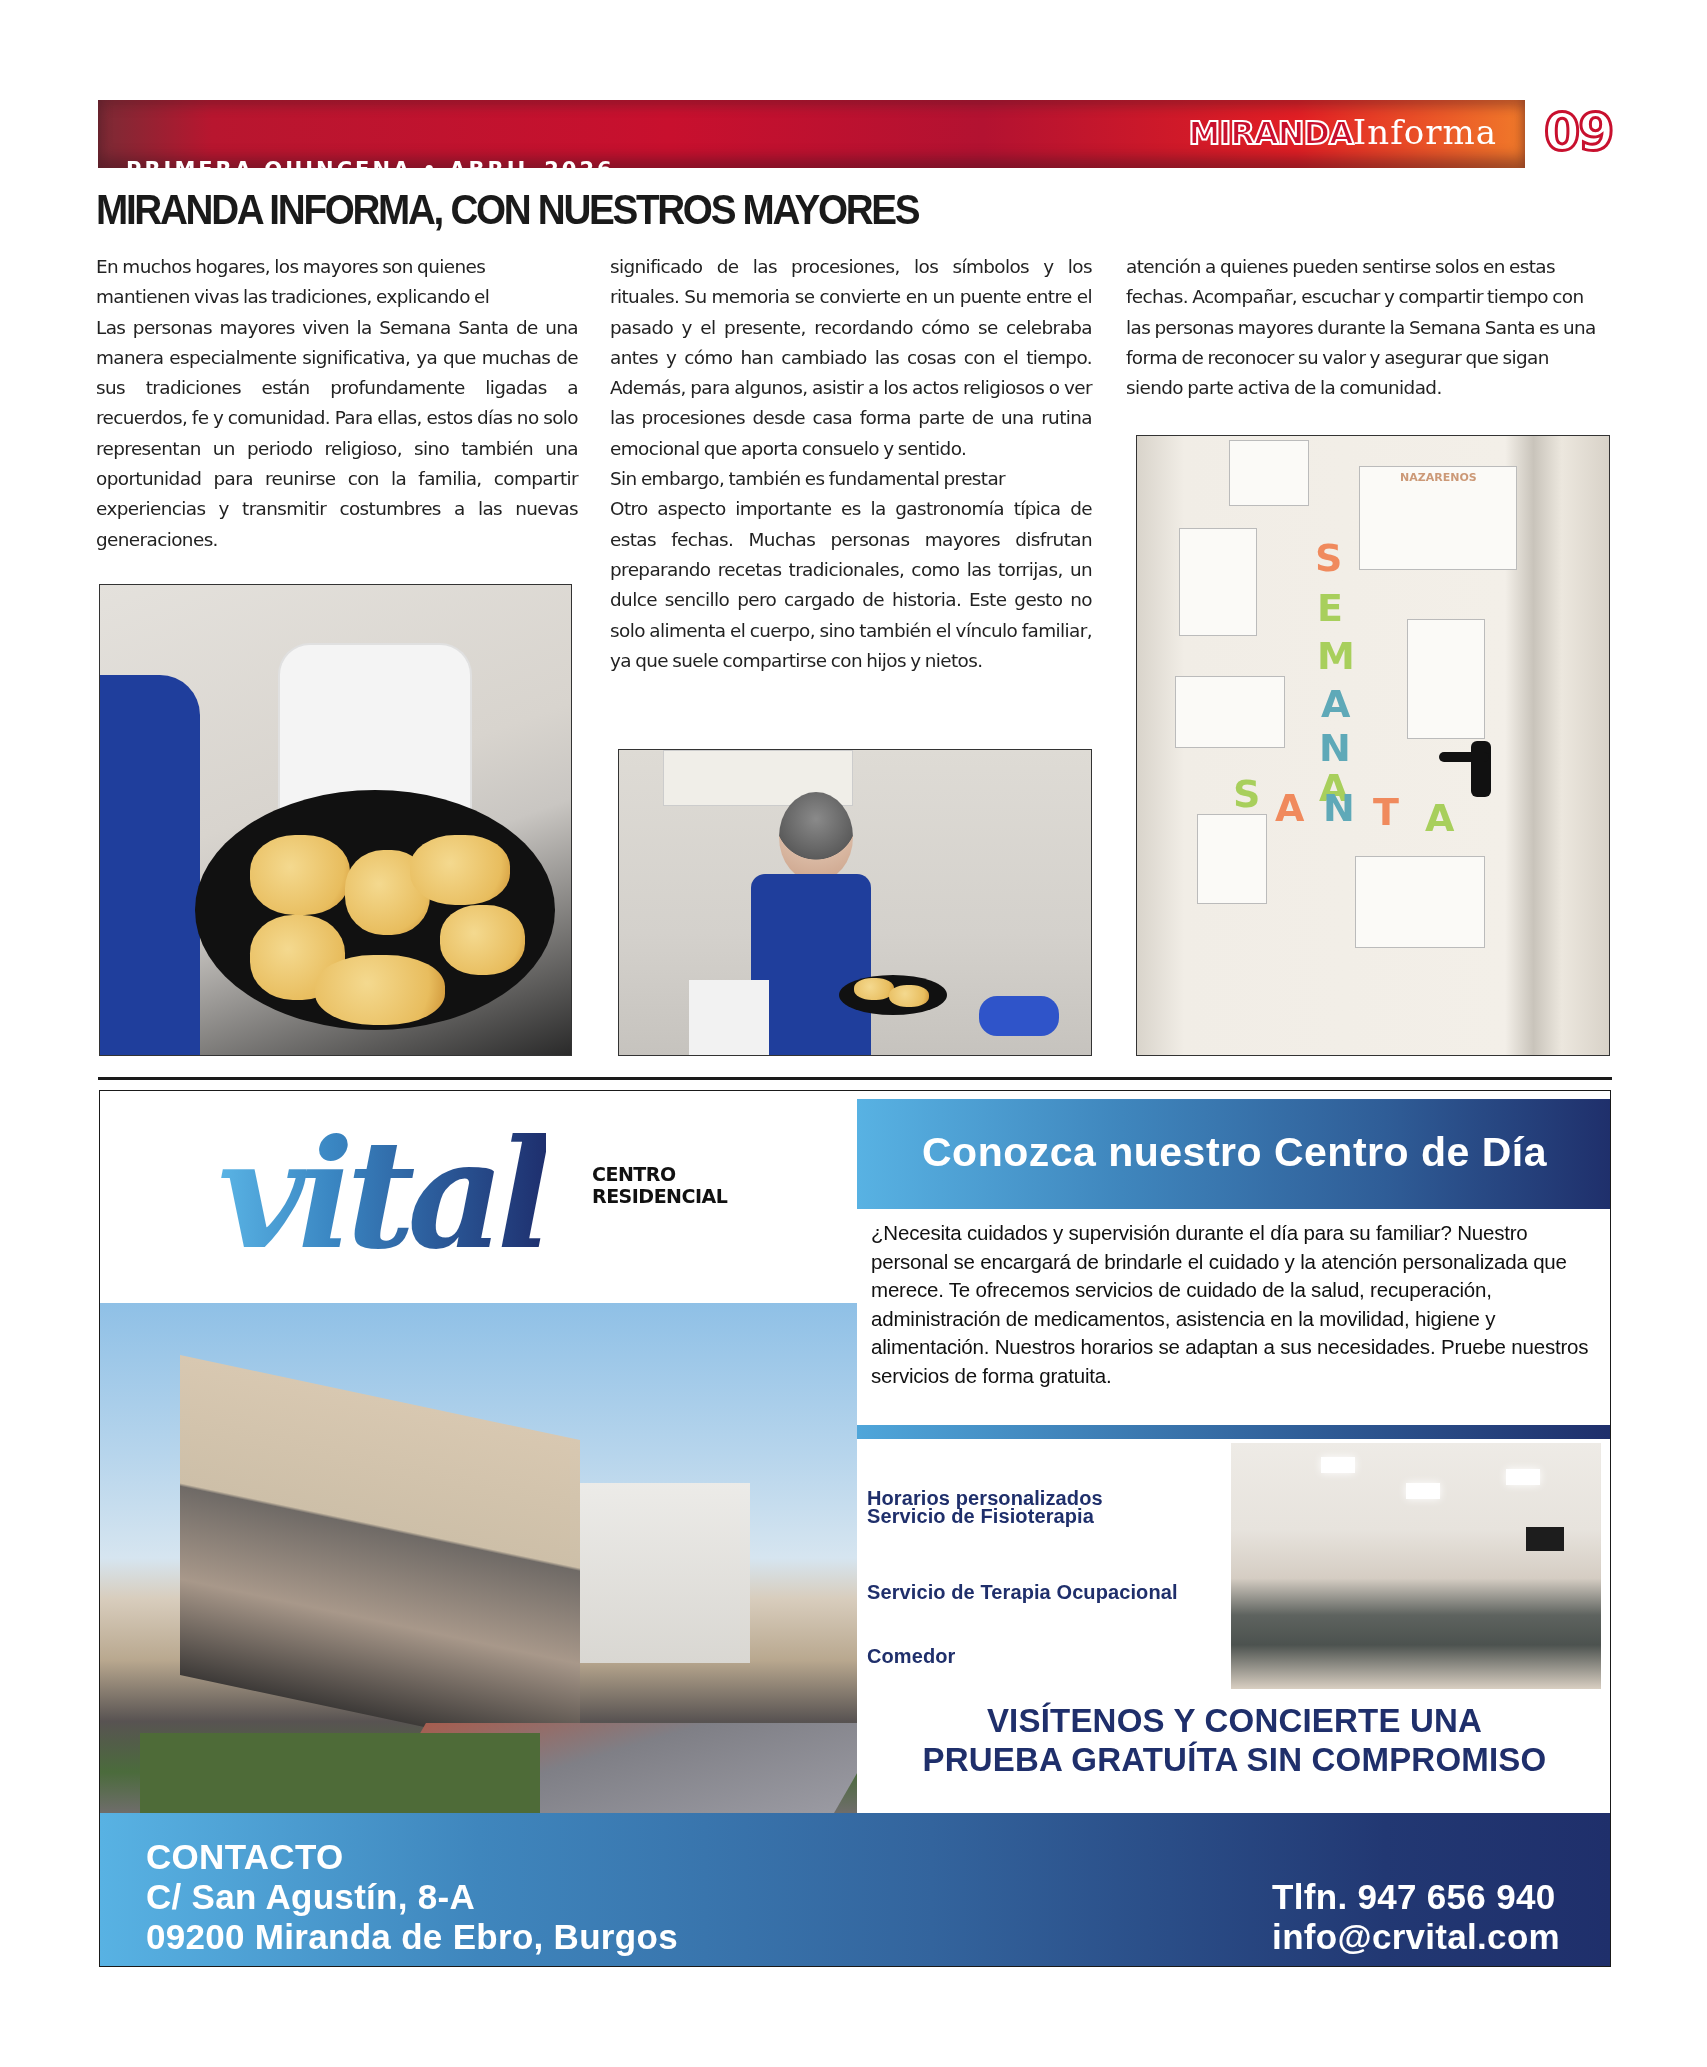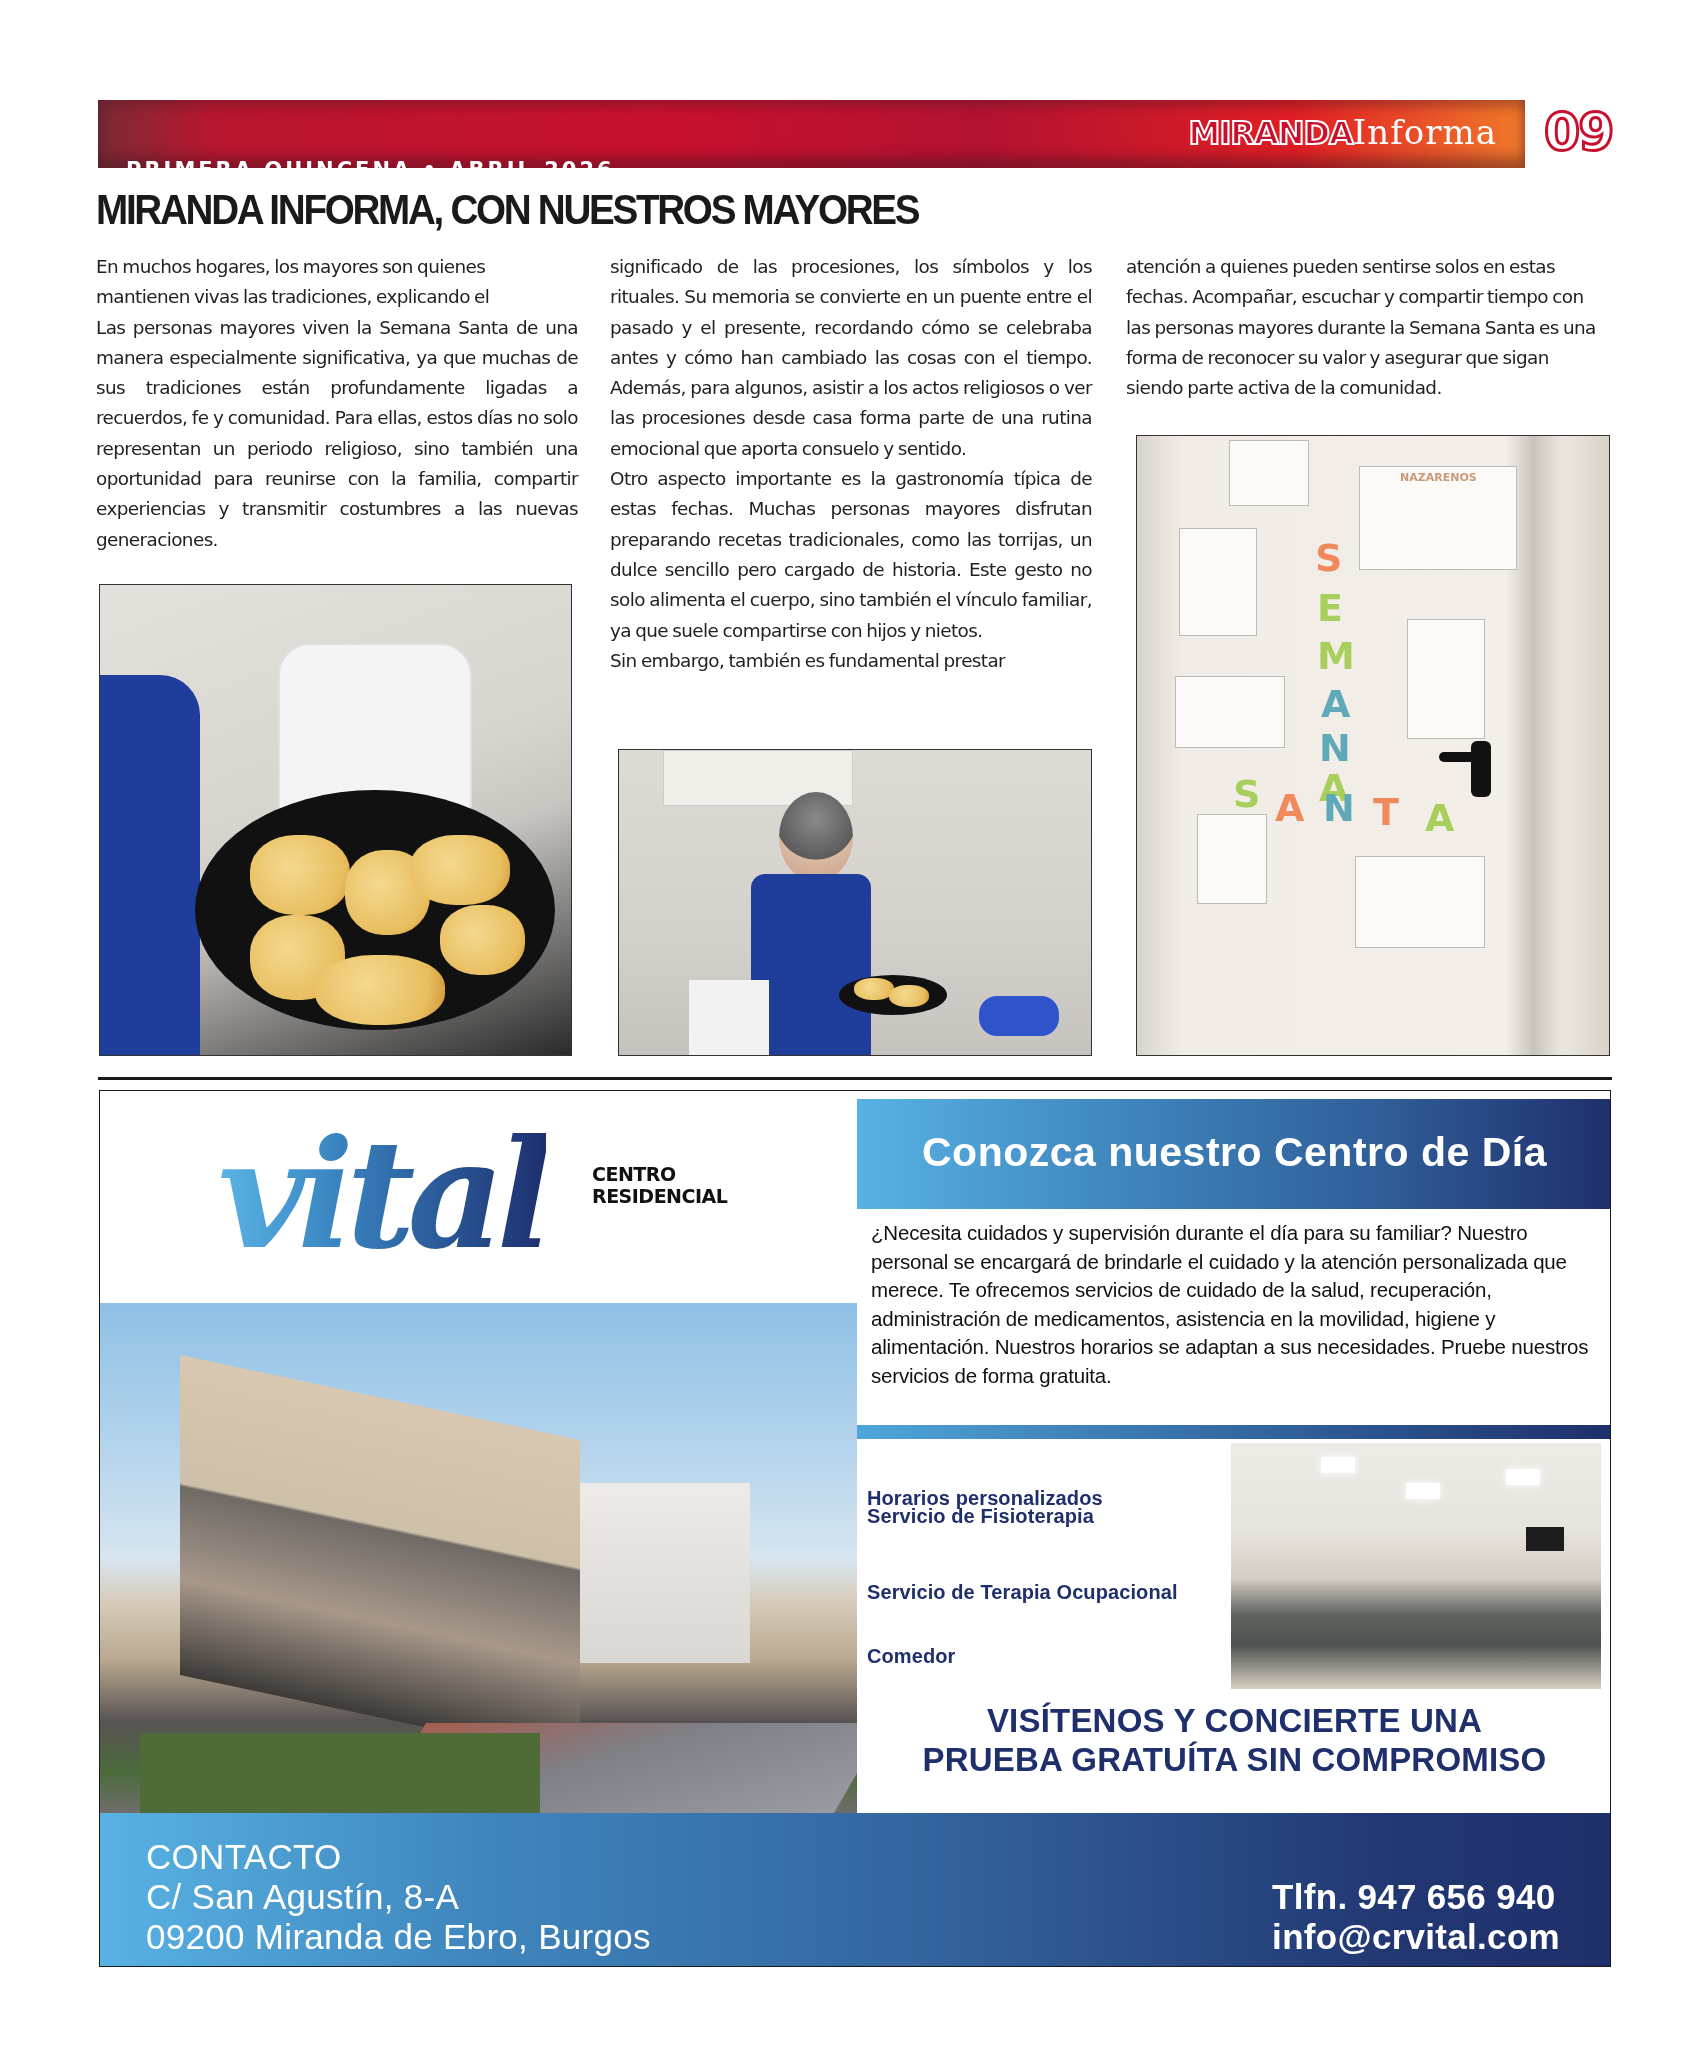--- a/index.html
+++ b/index.html
@@ -124,21 +124,21 @@
   .room-tv { position: absolute; background: #1d1d1d; }
   .ad-cta {
     position: absolute; left: 0; right: 0; top: 610px; text-align: center; font-family: "Liberation Sans", sans-serif;
     font-weight: bold; font-size: 33px; line-height: 39px; color: #1f2f6b; letter-spacing: 0.2px;
   }
 
   .ad-footer {
     position: absolute; left: 0; top: 722px; width: 1512px; height: 155px;
     background: linear-gradient(90deg, #58b2e3 0%, #3f86bd 25%, #33649d 55%, #223873 85%, #1f2f6b 100%);
   }
-  .contact-block { position: absolute; left: 46px; top: 24px; color: #fff; font-family: "Liberation Sans", sans-serif; font-weight: normal; font-size: 35px; line-height: 40px; letter-spacing: 0.3px; }
+  .contact-block { position: absolute; left: 46px; top: 24px; color: #fff; font-family: "Liberation Sans", sans-serif; font-weight: bold; font-size: 35px; line-height: 40px; letter-spacing: 0.3px; }
   .contact-right { position: absolute; right: 52px; top: 64px; color: #fff; font-family: "Liberation Sans", sans-serif; font-weight: bold; font-size: 35px; line-height: 40px; text-align: left; letter-spacing: 0.3px; }
 </style>
 </head>
 <body>
 
 <div class="header-band">
   <span class="header-issue">PRIMERA QUINCENA • ABRIL 2026</span>
   <div class="header-brand">
     <span class="brand-strong">MIRANDA</span>
     <span class="brand-light">Informa</span>
@@ -148,22 +148,22 @@
 
 <h1 class="article-title">MIRANDA INFORMA, CON NUESTROS MAYORES</h1>
 
 <div class="col col-1">
   <p style="text-align:left">En muchos hogares, los mayores son quienes mantienen vivas las tradiciones, explicando el</p>
   <p>Las personas mayores viven la Semana Santa de una manera especialmente significativa, ya que muchas de sus tradiciones están profundamente ligadas a recuerdos, fe y comunidad. Para ellas, estos días no solo representan un periodo religioso, sino también una oportunidad para reunirse con la familia, compartir experiencias y transmitir costumbres a las nuevas generaciones.</p>
 </div>
 
 <div class="col col-2">
   <p>significado de las procesiones, los símbolos y los rituales. Su memoria se convierte en un puente entre el pasado y el presente, recordando cómo se celebraba antes y cómo han cambiado las cosas con el tiempo. Además, para algunos, asistir a los actos religiosos o ver las procesiones desde casa forma parte de una rutina emocional que aporta consuelo y sentido.</p>
+  <p style="text-align:left">Sin embargo, también es fundamental prestar</p>
   <p>Otro aspecto importante es la gastronomía típica de estas fechas. Muchas personas mayores disfrutan preparando recetas tradicionales, como las torrijas, un dulce sencillo pero cargado de historia. Este gesto no solo alimenta el cuerpo, sino también el vínculo familiar, ya que suele compartirse con hijos y nietos.</p>
-  <p style="text-align:left">Sin embargo, también es fundamental prestar</p>
 </div>
 
 <div class="col col-3">
   <p style="text-align:left">atención a quienes pueden sentirse solos en estas fechas. Acompañar, escuchar y compartir tiempo con las personas mayores durante la Semana Santa es una forma de reconocer su valor y asegurar que sigan siendo parte activa de la comunidad.</p>
 </div>
 
 <div class="photo photo-torrijas">
   <div class="chair" style="left:180px;top:60px;width:190px;height:170px;"></div>
   <div class="apron" style="left:0;top:90px;width:100px;height:380px;border-radius:0 40px 0 0;"></div>
   <div class="pan" style="left:95px;top:205px;width:360px;height:240px;"></div>

